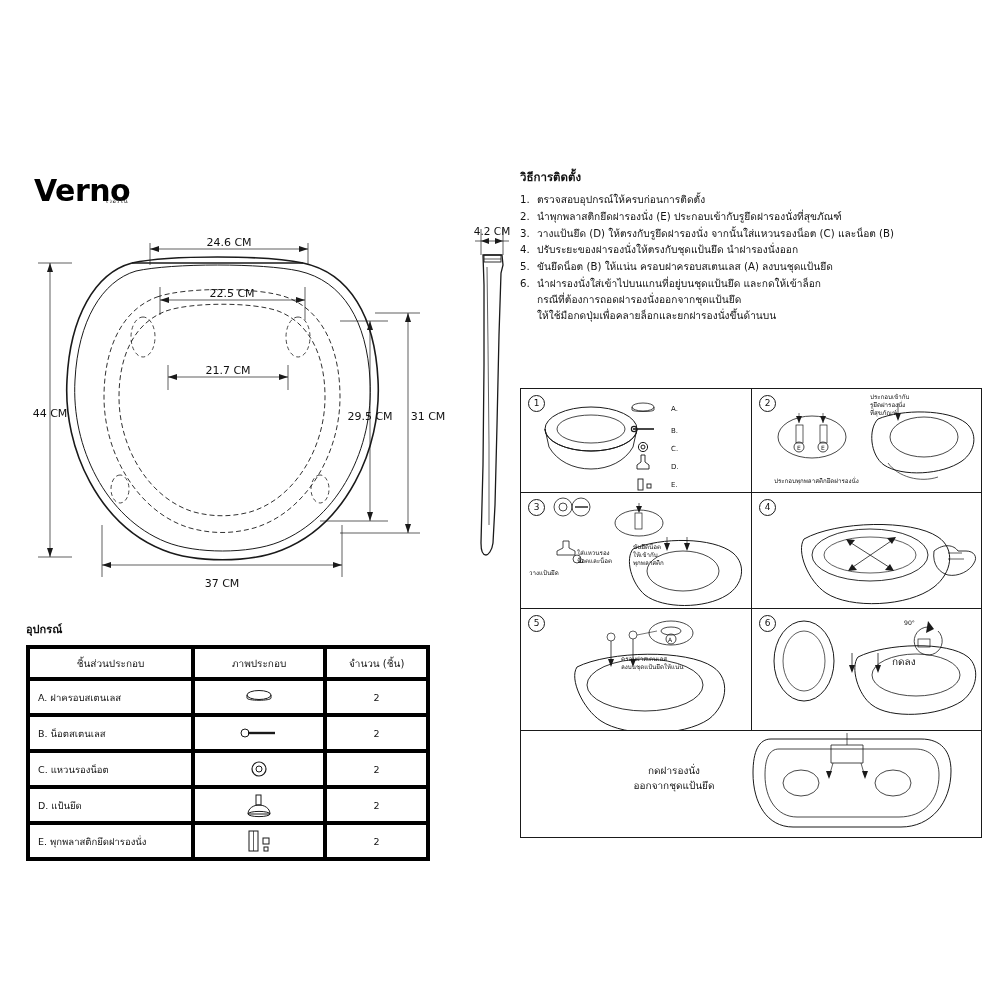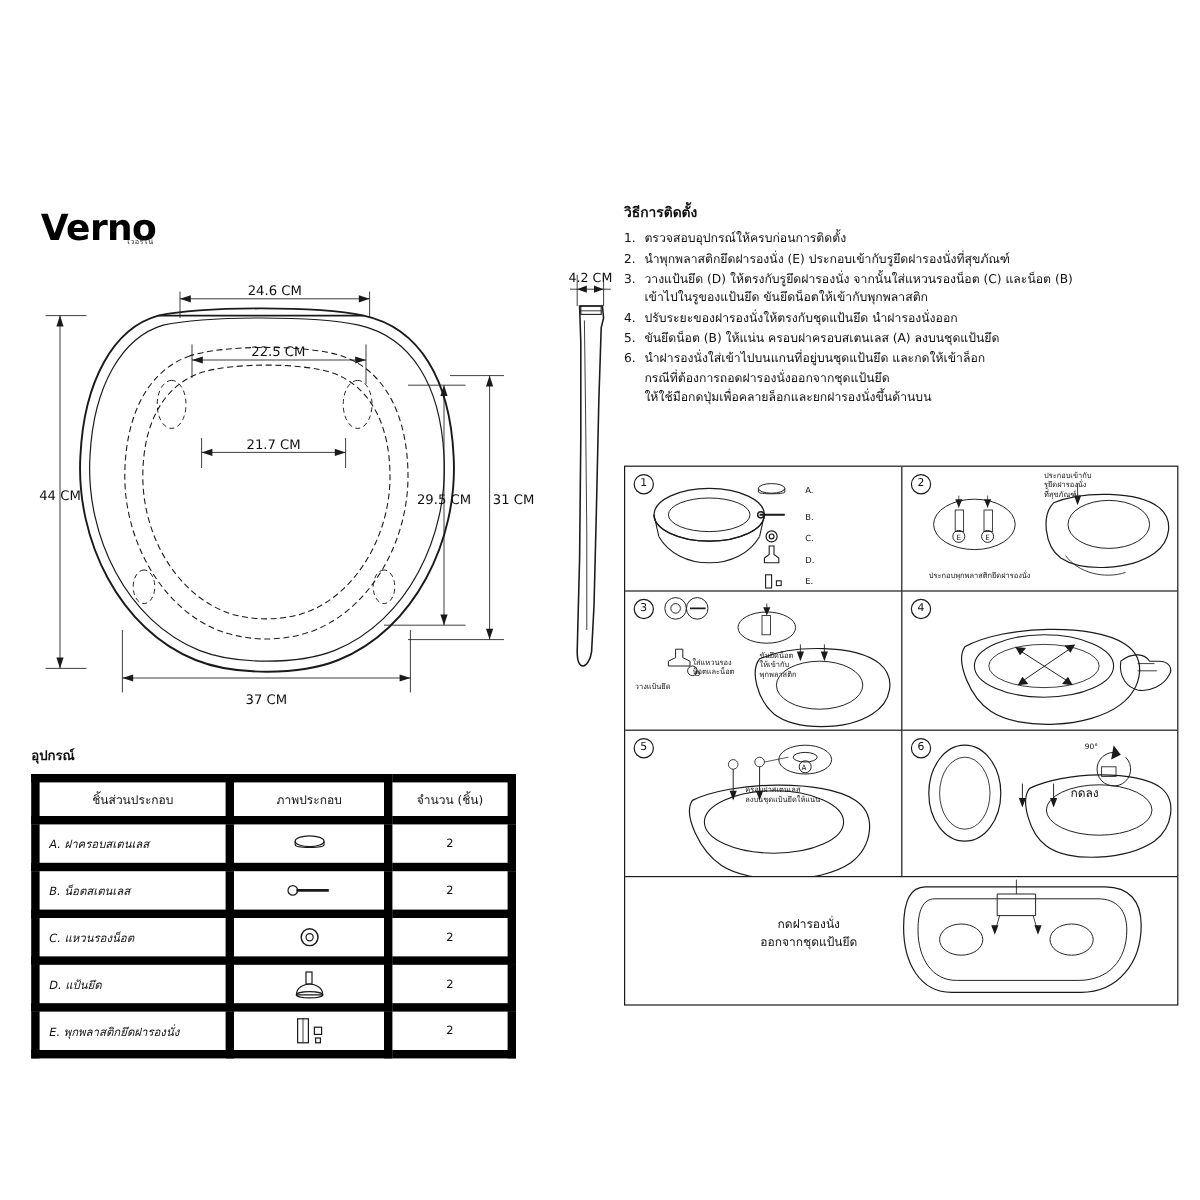--- a/index.html
+++ b/index.html
@@ -147,28 +147,28 @@
   }
   table.parts {
     position: absolute;
     left: 26px; top: 645px;
     width: 404px;
     border-collapse: collapse;
     font-size: 9.5px;
     color: #111;
   }
   table.parts th, table.parts td {
-    border: 7px solid #000000;
+    border: 4px solid #000000;
     height: 32px;
     padding: 0 8px;
     font-weight: normal;
     vertical-align: middle;
   }
   table.parts th { height: 28px; text-align: center; font-size: 10px; }
-  table.parts td.name { width: 175px; font-style: italic; }
+  table.parts td.name { width: 175px; }
   table.parts td.img { width: 132px; text-align: center; }
   table.parts td.qty { width: 97px; text-align: center; }
   .tiny-svg { display: inline-block; vertical-align: middle; }
 
   .nb { stroke: #1a1a1a; fill: none; }
 </style>
 </head>
 <body>
 
 <div class="page">
@@ -285,21 +285,20 @@
         <span class="instr-text">ตรวจสอบอุปกรณ์ให้ครบก่อนการติดตั้ง</span>
       </li>
       <li>
         <span class="instr-num">2.</span>
         <span class="instr-text">นำพุกพลาสติกยึดฝารองนั่ง (E) ประกอบเข้ากับรูยึดฝารองนั่งที่สุขภัณฑ์</span>
       </li>
       <li>
         <span class="instr-num">3.</span>
         <span class="instr-text">
           <span>วางแป้นยึด (D) ให้ตรงกับรูยึดฝารองนั่ง จากนั้นใส่แหวนรองน็อต (C) และน็อต (B)</span>
-          <span class="cont">เข้าไปในรูของแป้นยึด ขันยึดน็อตให้เข้ากับพุกพลาสติก</span>
         </span>
       </li>
       <li>
         <span class="instr-num">4.</span>
         <span class="instr-text">ปรับระยะของฝารองนั่งให้ตรงกับชุดแป้นยึด นำฝารองนั่งออก</span>
       </li>
       <li>
         <span class="instr-num">5.</span>
         <span class="instr-text">ขันยึดน็อต (B) ให้แน่น ครอบฝาครอบสเตนเลส (A) ลงบนชุดแป้นยึด</span>
       </li>

